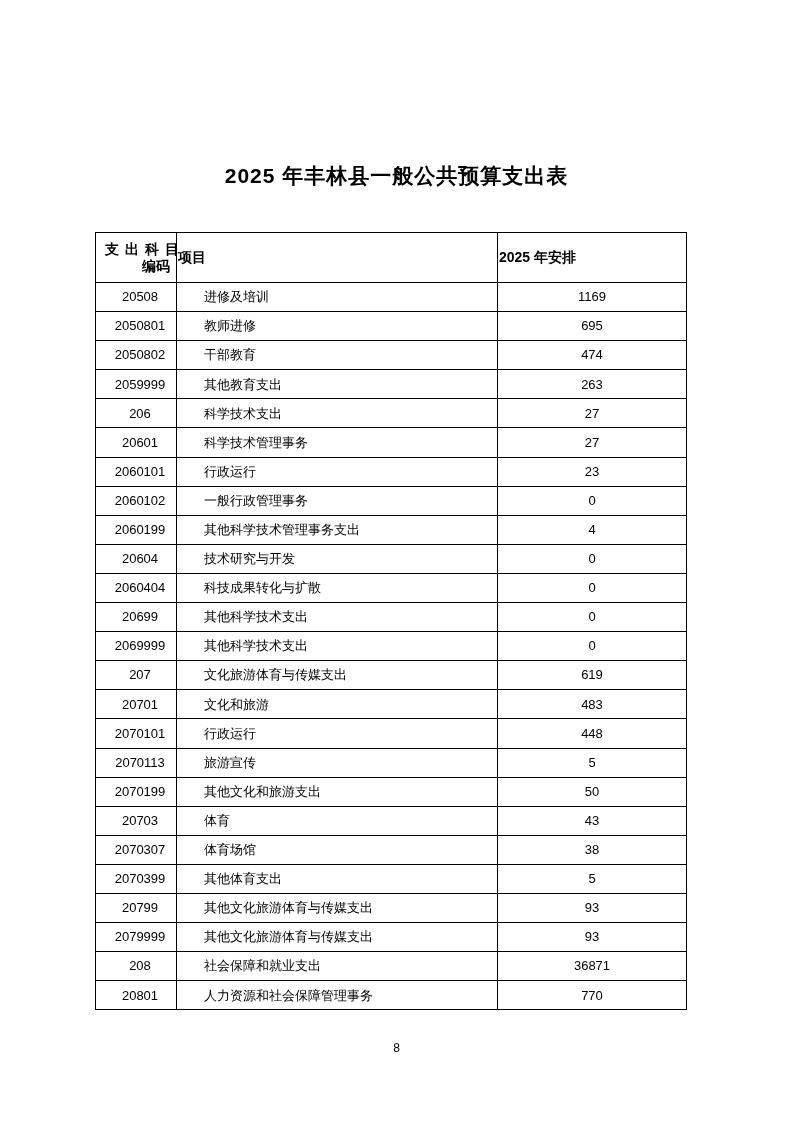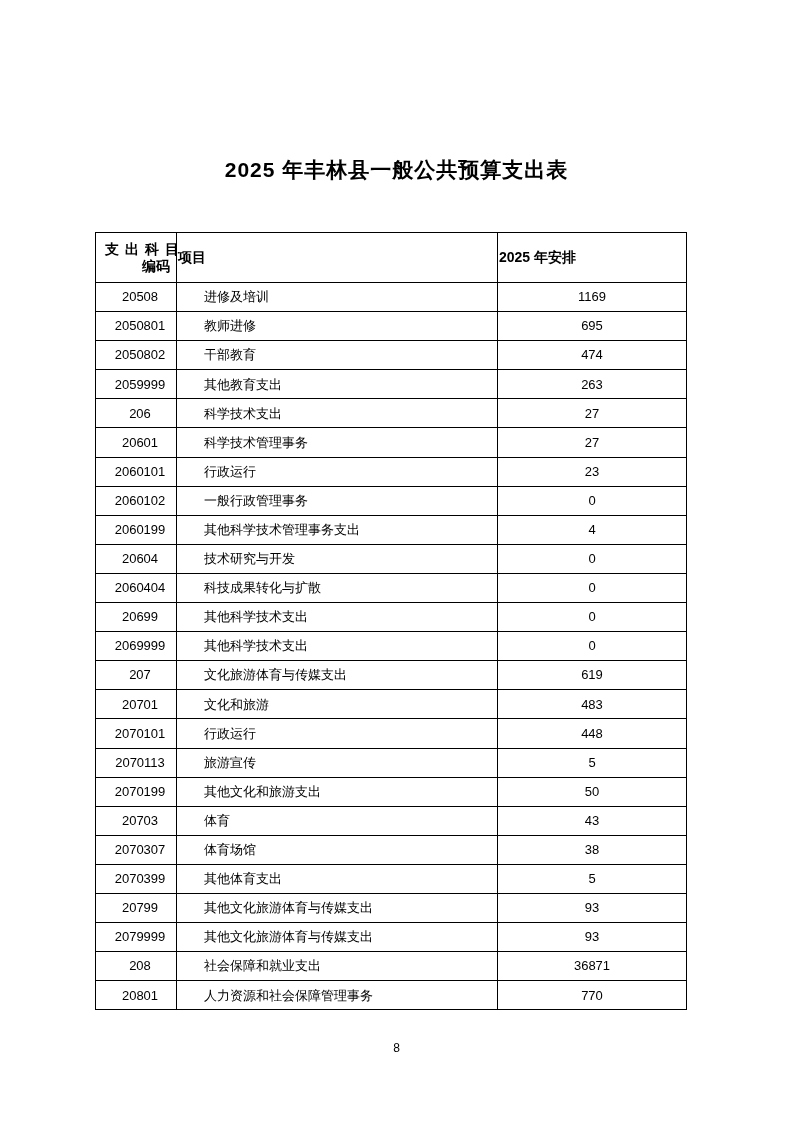--- a/index.html
+++ b/index.html
@@ -11,21 +11,21 @@
     position: relative;
     width: 793px;
     height: 1122px;
     background: #ffffff;
     font-family: "Liberation Sans", "DejaVu Sans", sans-serif;
     color: #000000;
     overflow: hidden;
   }
   .doc-title {
     position: absolute;
-    top: 156px;
+    top: 162px;
     left: 0;
     width: 100%;
     text-align: center;
     font-size: 21px;
     font-weight: bold;
     letter-spacing: 1px;
   }
   table.budget {
     position: absolute;
     top: 232px;

